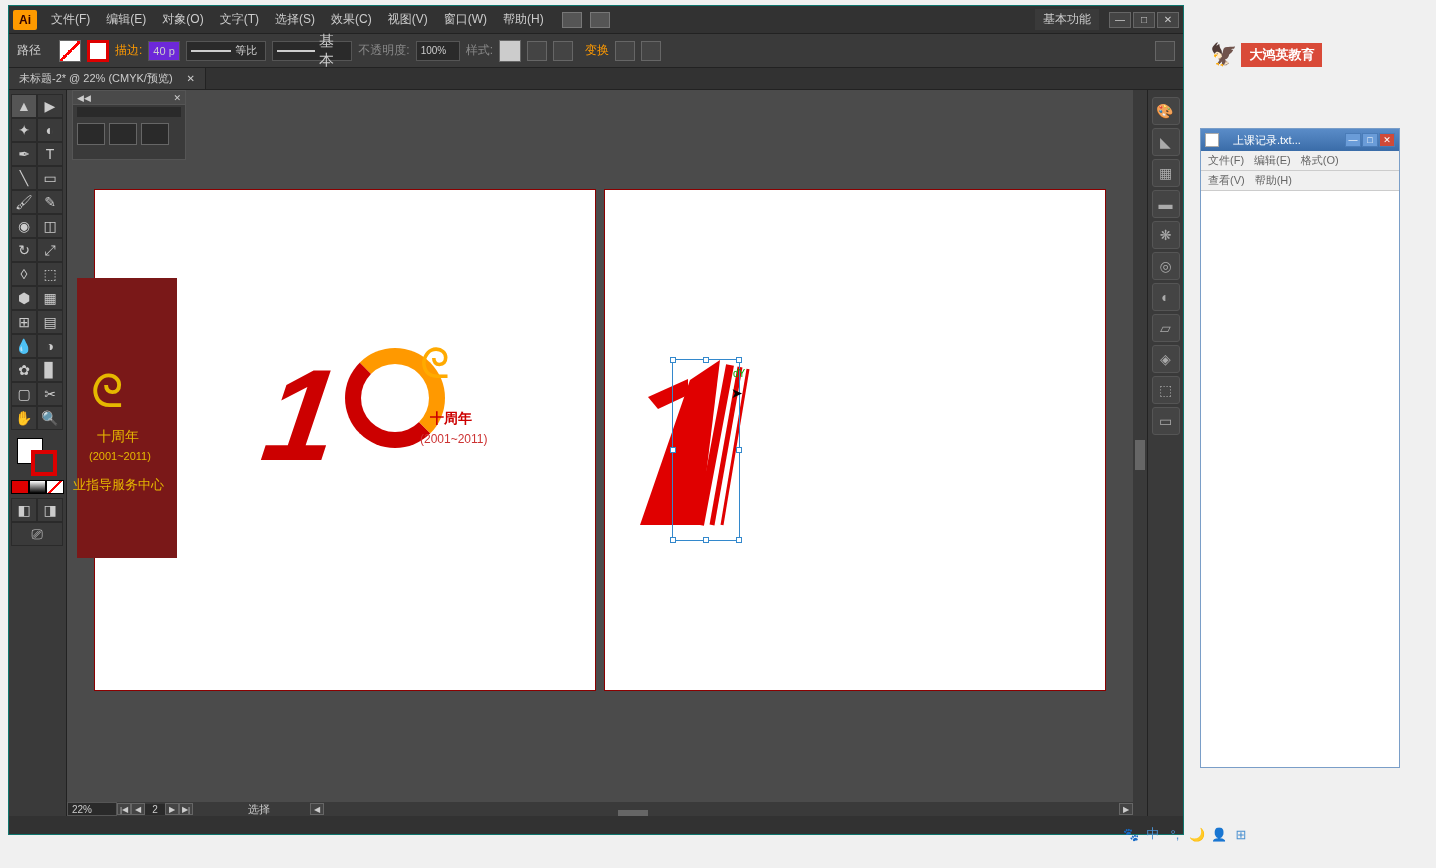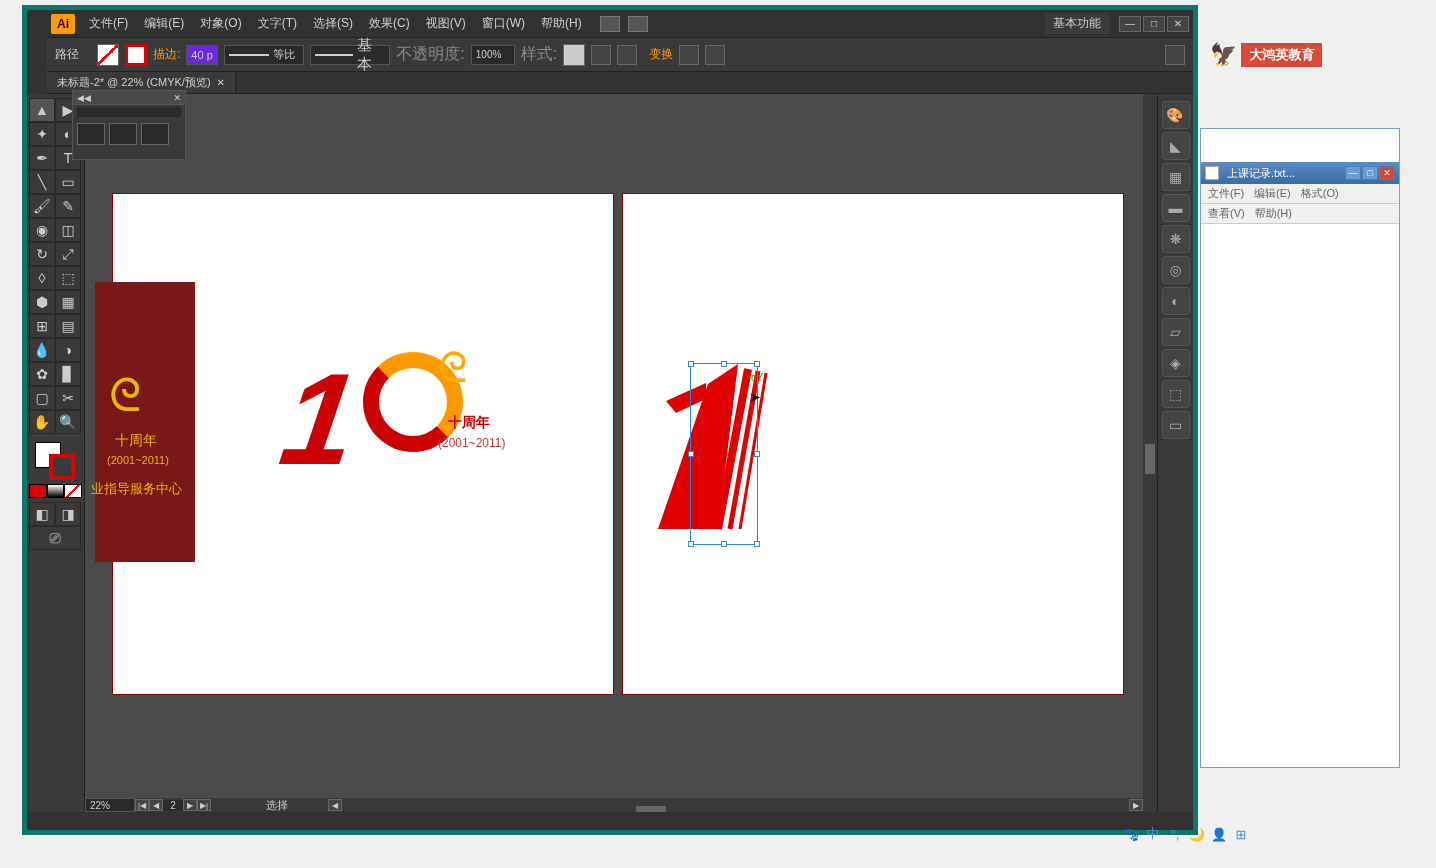--- a/index.html
+++ b/index.html
@@ -1,18 +1,18 @@
 <!DOCTYPE html>
 <html><head>
 <meta charset="utf-8">
 <style>
 * { margin: 0; padding: 0; box-sizing: border-box; font-family: "Microsoft YaHei", sans-serif; }
 body { background: #f0f0f0; width: 1436px; height: 868px; position: relative; overflow: hidden; }
 
-.ai-window { position: absolute; left: 22px; top: 5px; width: 1176px; height: 830px; background: #323232; border: 5px solid #0f766e; padding-left: 20px; }
+.ai-window { position: absolute; left: 8px; top: 5px; width: 1176px; height: 830px; background: #323232; border: 1px solid #0f766e; }
 
 
 .menu-bar { height: 28px; background: #323232; display: flex; align-items: center; padding: 0 4px; border-bottom: 1px solid #222; }
 .ai-logo { width: 24px; height: 20px; background: #ff9a00; color: #330000; font-weight: bold; font-size: 12px; display: flex; align-items: center; justify-content: center; border-radius: 2px; margin-right: 6px; }
 .menu-item { color: #ccc; font-size: 12px; padding: 4px 8px; cursor: pointer; }
 .menu-icons { margin-left: 10px; display: flex; gap: 8px; }
 .menu-icon { width: 20px; height: 16px; background: #555; border: 1px solid #777; }
 .workspace-label { margin-left: auto; color: #ccc; font-size: 12px; padding: 2px 8px; background: #3a3a3a; }
 .window-controls { display: flex; gap: 2px; margin-left: 10px; }
 .win-ctrl { width: 22px; height: 16px; background: #444; border: 1px solid #666; color: #ccc; font-size: 10px; display: flex; align-items: center; justify-content: center; cursor: pointer; }
@@ -20,28 +20,28 @@
 
 .control-bar { height: 34px; background: #3a3a3a; border-bottom: 1px solid #222; display: flex; align-items: center; padding: 0 8px; gap: 6px; }
 .selection-label { color: #ccc; font-size: 12px; padding-right: 12px; }
 .color-swatch { width: 22px; height: 22px; border: 1px solid #666; display: inline-block; }
 .fill-none { background: linear-gradient(135deg, #fff 45%, #f00 45%, #f00 55%, #fff 55%); }
 .stroke-red { background: #fff; border: 3px solid #d00; }
 .stroke-label { color: #ff9a00; font-size: 12px; }
 .pt-input { width: 32px; height: 20px; background: #6d28d9; color: #ccc; border: 1px solid #555; font-size: 11px; padding: 0 4px; }
 .style-select { width: 80px; height: 20px; background: #2a2a2a; border: 1px solid #555; display: flex; align-items: center; padding: 0 4px; }
 .style-line { border-top: 2px solid #ccc; width: 40px; }
-.opacity-label { color: #888; font-size: 16px; }
+.opacity-label { color: #888; font-size: 12px; }
 .opacity-input { width: 44px; height: 20px; background: #2a2a2a; color: #ccc; border: 1px solid #555; font-size: 10px; padding: 0 4px; }
 .transform-label { color: #ff9a00; font-size: 12px; margin-left: 6px; }
 .ctrl-icon { width: 20px; height: 20px; background: #444; border: 1px solid #666; }
 
 
 .tab-bar { height: 22px; background: #323232; display: flex; align-items: center; border-bottom: 1px solid #222; }
-.tab { background: #3a3a3a; color: #ccc; font-size: 11px; padding: 3px 10px; border-right: 1px solid #222; display: flex; align-items: center; gap: 6px; }
+.tab { background: #3a3a3a; color: #ccc; font-size: 11px; padding: 3px 10px; border-right: 1px solid #222; display: flex; align-items: center; gap: 14px; }
 .tab-close { font-size: 10px; cursor: pointer; }
 
 
 .main-area { position: absolute; top: 84px; left: 0; right: 0; bottom: 18px; background: #4b4b4b; display: flex; }
 
 
 .toolbox { width: 58px; background: #3a3a3a; border-right: 1px solid #222; padding: 4px 2px; }
 .tool-row { display: flex; }
 .tool { width: 26px; height: 24px; border: 1px solid #2a2a2a; display: flex; align-items: center; justify-content: center; color: #ccc; font-size: 14px; cursor: pointer; }
 .tool.active { background: #555; }
@@ -93,21 +93,21 @@
 .sel-handle { position: absolute; width: 6px; height: 6px; background: #fff; border: 1px solid #3388cc; }
 .cursor-arrow { position: absolute; left: 636px; top: 195px; font-size: 14px; color: #000; }
 .smart-guide { position: absolute; left: 638px; top: 178px; font-size: 10px; color: #0a0; }
 
 
 .right-dock { width: 36px; background: #3a3a3a; border-left: 1px solid #222; padding-top: 4px; }
 .dock-icon { width: 28px; height: 28px; margin: 3px auto; background: #444; border: 1px solid #555; border-radius: 3px; display: flex; align-items: center; justify-content: center; color: #aaa; font-size: 14px; cursor: pointer; }
 
 
 .notepad { position: absolute; left: 1200px; top: 128px; width: 200px; height: 640px; background: #fff; border: 1px solid #7a9ec8; }
-.notepad-title { height: 22px; background: linear-gradient(#5a8cc8, #3a6ca8); display: flex; align-items: center; padding: 0 4px; color: #fff; font-size: 11px; gap: 8px; margin-top: 33px; }
+.notepad-title { height: 22px; background: linear-gradient(#5a8cc8, #3a6ca8); display: flex; align-items: center; padding: 0 4px; color: #fff; font-size: 11px; gap: 14px; }
 .np-icon { width: 14px; height: 14px; background: #fff; border: 1px solid #aaa; }
 .np-ctrls { margin-left: auto; display: flex; gap: 1px; }
 .np-btn { width: 16px; height: 14px; background: #6a9cd8; border: 1px solid #4a7cb8; color: #fff; font-size: 9px; display: flex; align-items: center; justify-content: center; cursor: pointer; }
 .notepad-menu { height: 20px; background: #f0f0f0; border-bottom: 1px solid #ccc; display: flex; padding: 0 2px; }
 .np-menu-item { font-size: 11px; color: #666; padding: 2px 5px; cursor: pointer; }
 .notepad-body { padding: 4px 6px; font-size: 13px; color: #000; line-height: 1.6; }
 
 
 .brand-logo { position: absolute; left: 1210px; top: 42px; display: flex; align-items: center; gap: 4px; }
 .brand-bird { font-size: 22px; color: #e6a800; }

